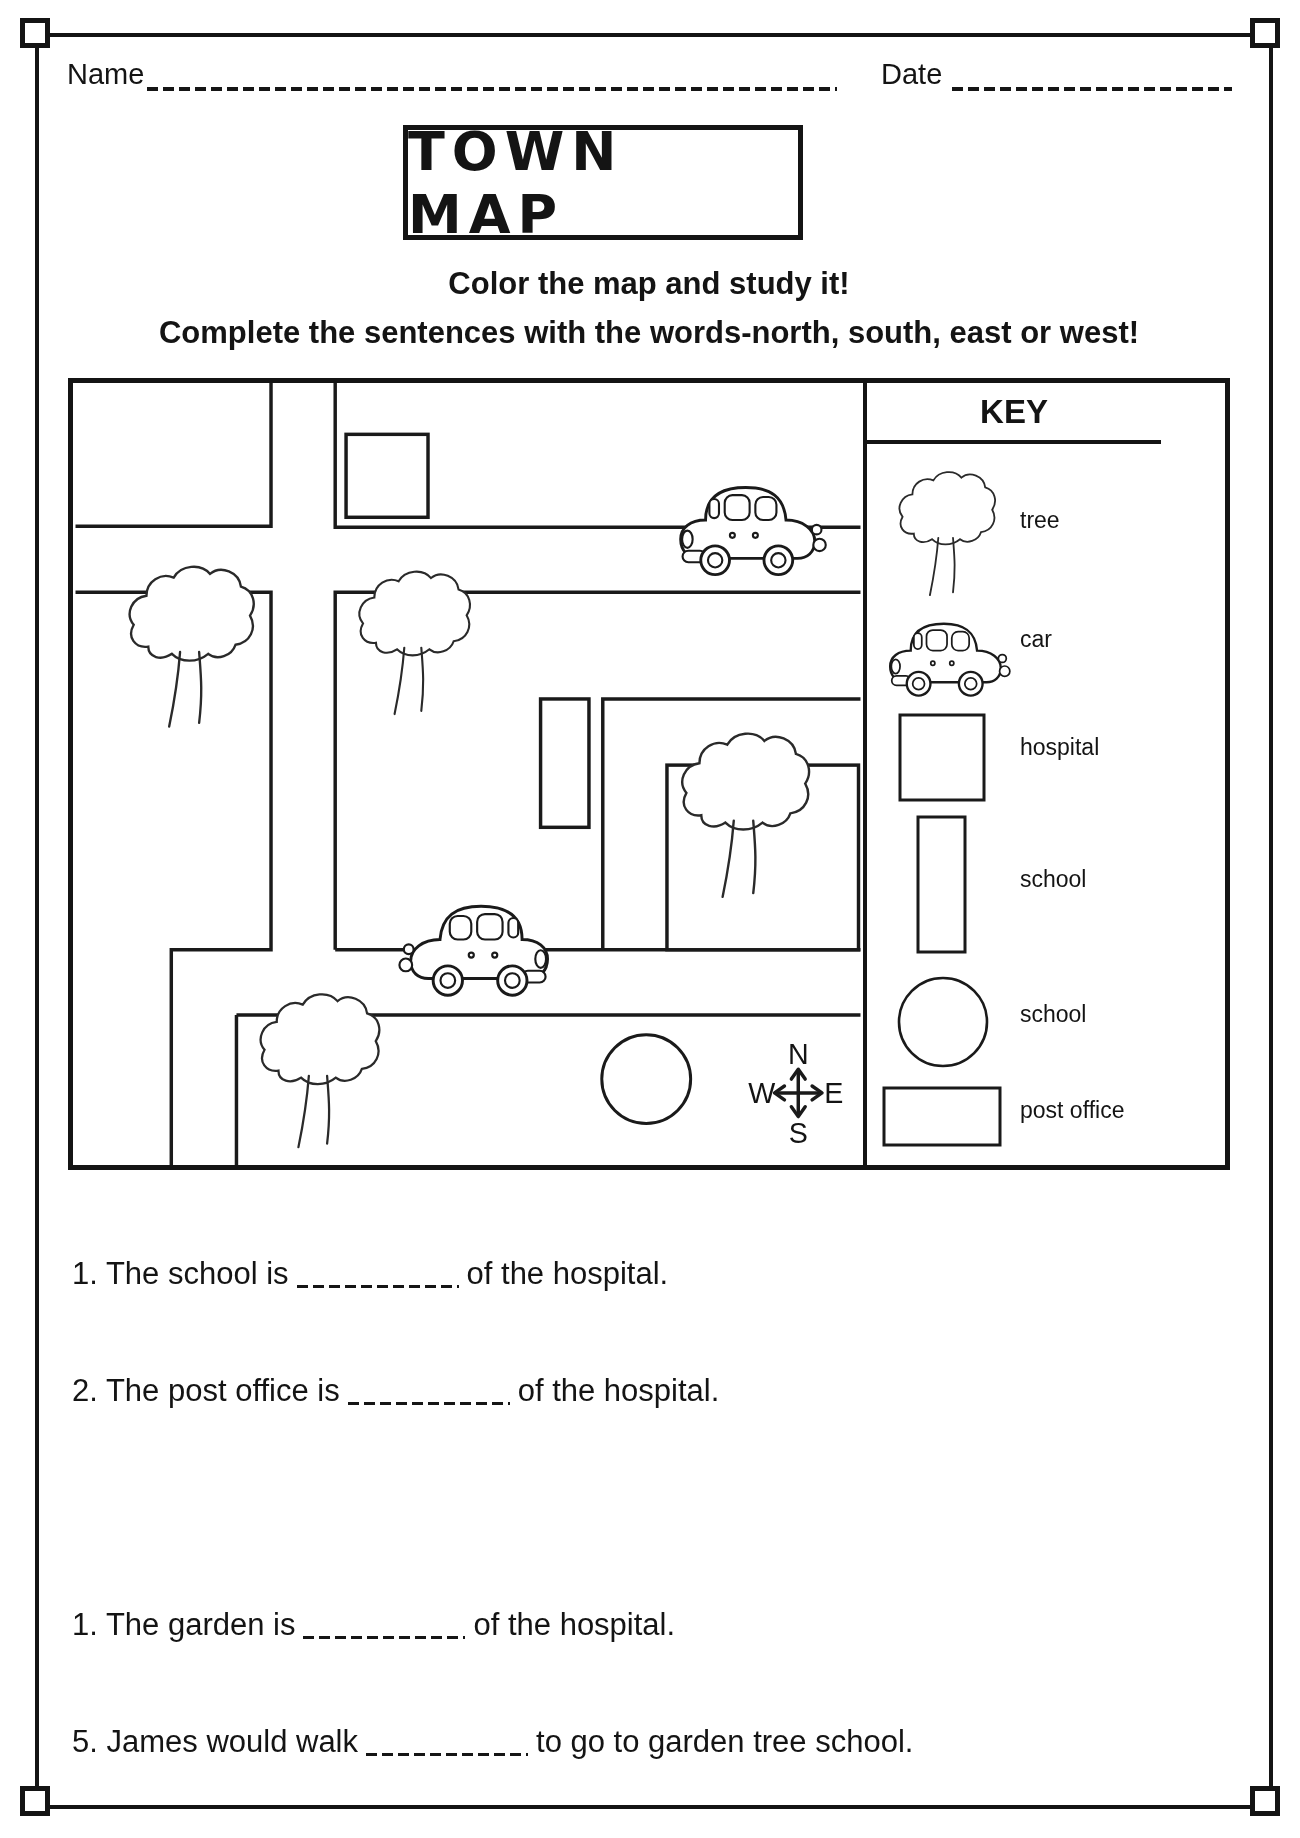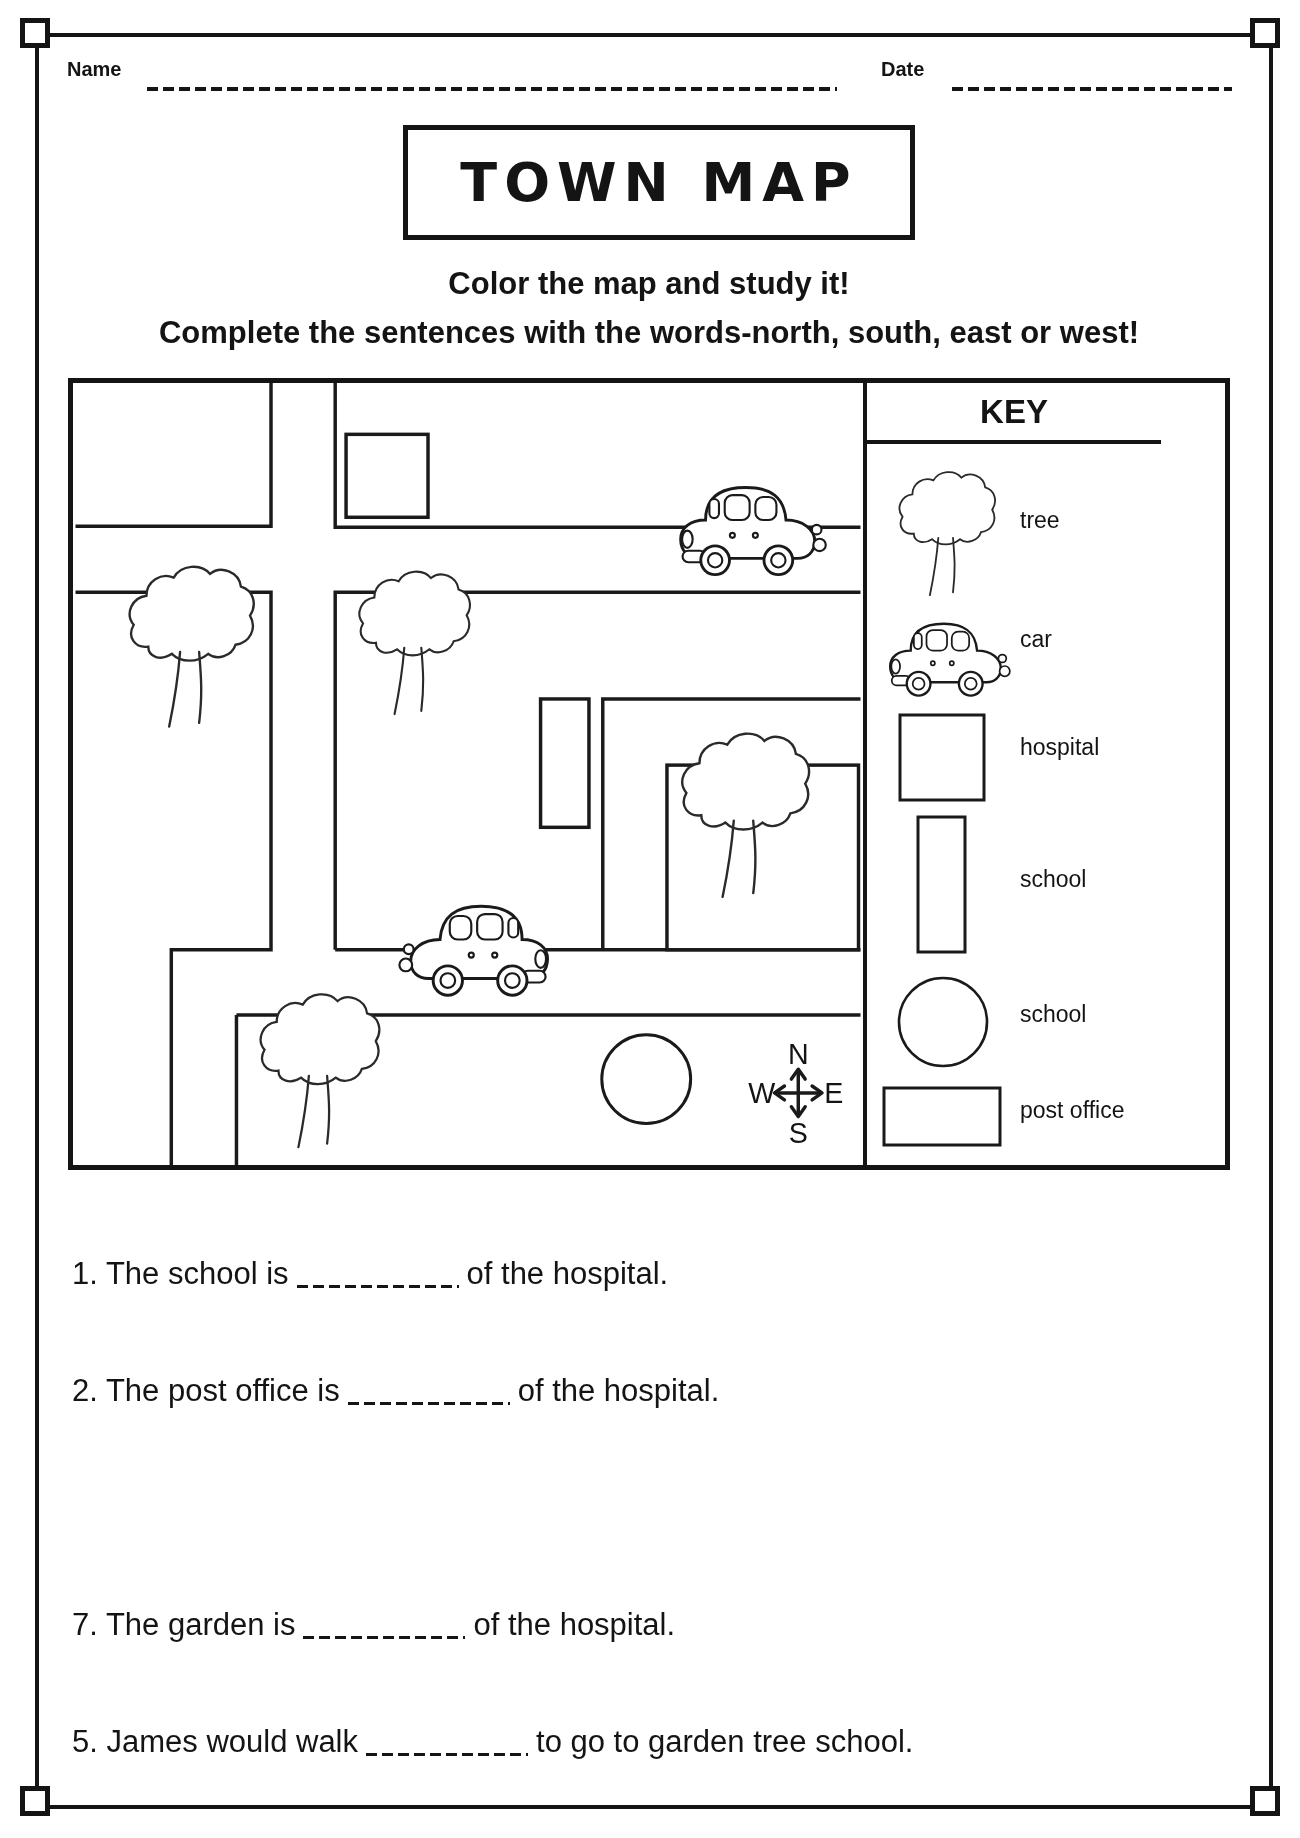--- a/index.html
+++ b/index.html
@@ -5,25 +5,25 @@
   html,body{margin:0;padding:0;background:#e8e8e8;}
   #page{position:relative;width:1300px;height:1838px;background:#ffffff;overflow:hidden;
         font-family:"Liberation Sans",sans-serif;color:#141414;}
   
   .frame{position:absolute;left:35px;top:33px;width:1230px;height:1768px;
          border:4px solid #141414;}
   .corner{position:absolute;width:30px;height:30px;background:#fff;border:5px solid #141414;box-sizing:border-box;}
   .corner.tl{left:20px;top:18px;} .corner.tr{left:1250px;top:18px;}
   .corner.bl{left:20px;top:1786px;} .corner.br{left:1250px;top:1786px;}
   
-  .hlabel{position:absolute;font-size:20px;font-weight:700;}
+  .hlabel{position:absolute;font-size:29px;font-weight:400;}
   .dashline{position:absolute;height:4px;
       background:repeating-linear-gradient(90deg,#151515 0 11px,transparent 11px 16px);}
   
-  .title-box{position:absolute;left:403px;top:125px;width:512px;height:115px;border:5px solid #141414;
+  .title-box{position:absolute;left:403px;top:125px;width:400px;height:115px;border:5px solid #141414;
              box-sizing:border-box;display:flex;align-items:center;justify-content:center;}
   .title-box span{font-family:"DejaVu Sans",sans-serif;font-weight:800;font-size:54px;letter-spacing:7px;}
   .instr{position:absolute;left:68px;width:1162px;text-align:center;font-size:31px;font-weight:bold;}
   
   .map-box{position:absolute;left:68px;top:378px;width:1162px;height:792px;
            border:5px solid #141414;box-sizing:border-box;}
   .map-svg{position:absolute;left:0;top:0;}
   .key-panel{position:absolute;top:0;bottom:0;left:790px;width:298px;border-left:4px solid #141414;box-sizing:border-box;}
   .key-header{height:57px;border-bottom:4px solid #141414;display:flex;align-items:center;justify-content:center;
               font-size:33px;font-weight:600;}
@@ -142,16 +142,16 @@
       <div class="key-label" style="top:243px">car</div>
       <div class="key-label" style="top:351px">hospital</div>
       <div class="key-label" style="top:483px">school</div>
       <div class="key-label" style="top:618px">school</div>
       <div class="key-label" style="top:714px">post office</div>
     </div>
   </div>
 
   <div class="sentence" style="top:1256px"><span>1. The school is</span><span class="blank"></span><span>of the hospital.</span></div>
   <div class="sentence" style="top:1373px"><span>2. The post office is</span><span class="blank"></span><span>of the hospital.</span></div>
-  <div class="sentence" style="top:1607px"><span>7. The garden is</span><span class="blank"></span><span>of the hospital.</span></div>
+  <div class="sentence" style="top:1607px"><span>1. The garden is</span><span class="blank"></span><span>of the hospital.</span></div>
   <div class="sentence" style="top:1724px"><span>5. James would walk</span><span class="blank"></span><span>to go to garden tree school.</span></div>
 
 </div>
 
 </body></html>

